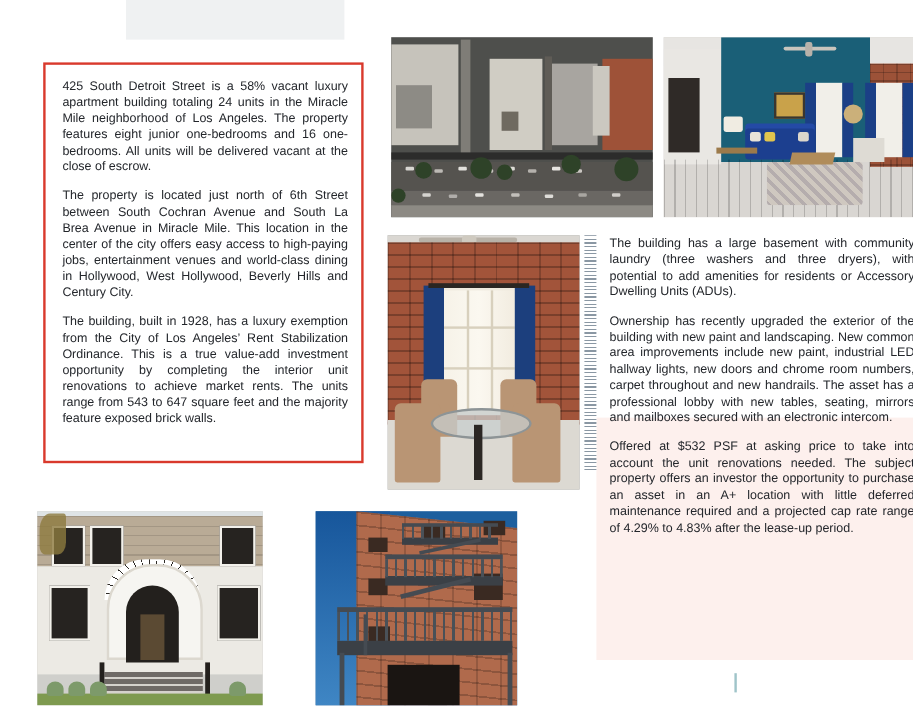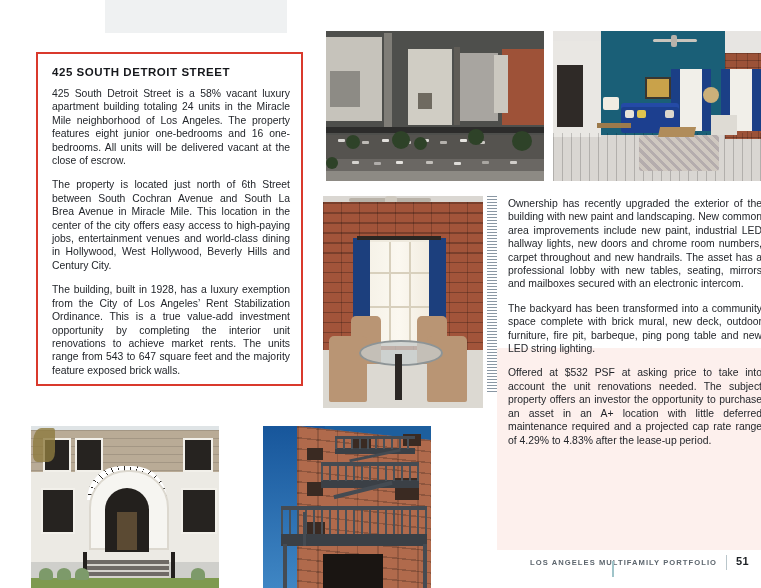--- a/index.html
+++ b/index.html
@@ -176,29 +176,28 @@
 <body>
 
 <div class="page">
 
   <div class="gray-block"></div>
   <div class="pink-block"></div>
   <div class="stripe-bar"></div>
 
   <div class="red-frame"></div>
   <div class="left-col">
-    <h1 class="headline">425 SOUTH DETROIT STREET</h1>
     <p class="body-p">425 South Detroit Street is a 58% vacant luxury apartment building totaling 24 units in the Miracle Mile neighborhood of Los Angeles. The property features eight junior one-bedrooms and 16 one-bedrooms. All units will be delivered vacant at the close of escrow.</p>
     <p class="body-p">The property is located just north of 6th Street between South Cochran Avenue and South La Brea Avenue in Miracle Mile. This location in the center of the city offers easy access to high-paying jobs, entertainment venues and world-class dining in Hollywood, West Hollywood, Beverly Hills and Century City.</p>
     <p class="body-p">The building, built in 1928, has a luxury exemption from the City of Los Angeles’ Rent Stabilization Ordinance. This is a true value-add investment opportunity by completing the interior unit renovations to achieve market rents. The units range from 543 to 647 square feet and the majority feature exposed brick walls.</p>
   </div>
 
   <div class="right-col">
+    <p class="body-p">The building has a large basement with community laundry (three washers and three dryers), with potential to add amenities for residents or Accessory Dwelling Units (ADUs).</p>
     <p class="body-p">Ownership has recently upgraded the exterior of the building with new paint and landscaping. New common area improvements include new paint, industrial LED hallway lights, new doors and chrome room numbers, carpet throughout and new handrails. The asset has a professional lobby with new tables, seating, mirrors and mailboxes secured with an electronic intercom.</p>
-    <p class="body-p">The backyard has been transformed into a community space complete with brick mural, new deck, outdoor furniture, fire pit, barbeque, ping pong table and new LED string lighting.</p>
     <p class="body-p">Offered at $532 PSF at asking price to take into account the unit renovations needed. The subject property offers an investor the opportunity to purchase an asset in an A+ location with little deferred maintenance required and a projected cap rate range of 4.29% to 4.83% after the lease-up period.</p>
   </div>
 
   <div class="photo" id="photo-aerial">
     <div class="aer-roof" style="left:0;top:6px;width:56px;height:84px;background:#c6c3bb;"></div>
     <div class="aer-roof dark" style="left:4px;top:40px;width:30px;height:36px;"></div>
     <div class="aer-roof" style="left:58px;top:2px;width:8px;height:96px;background:#7f7d77;"></div>
     <div class="aer-roof" style="left:82px;top:18px;width:44px;height:76px;background:#d0cdc4;"></div>
     <div class="aer-roof dark" style="left:92px;top:62px;width:14px;height:16px;background:#6f6a60;"></div>
     <div class="aer-roof" style="left:130px;top:22px;width:42px;height:68px;background:#a8a5a0;"></div>
@@ -328,20 +327,15 @@
     <div class="fe-bar" style="left:58px;top:36px;width:98px;height:4px;"></div>
     <div class="fe-bar" style="left:72px;top:10px;width:80px;height:3px;"></div>
     <div class="fe-bar" style="left:70px;top:62px;width:60px;height:4px;transform:rotate(-14deg);"></div>
     <div class="fe-bar" style="left:86px;top:28px;width:52px;height:3px;transform:rotate(-12deg);"></div>
     <div class="fe-bar" style="left:20px;top:118px;width:4px;height:44px;"></div>
     <div class="fe-bar" style="left:160px;top:118px;width:4px;height:44px;"></div>
     <div class="fe-bar" style="left:40px;top:86px;width:3px;height:34px;"></div>
     <div style="position:absolute;left:60px;top:128px;width:60px;height:34px;background:#1a1512;"></div>
   </div>
 
-  <div class="footer">
-    <span class="footer-title">LOS ANGELES MULTIFAMILY PORTFOLIO</span>
-    <span class="footer-rule"></span>
-    <span class="footer-page">51</span>
-  </div>
   <div class="footer-tick"></div>
 
 </div>
 
 </body></html>

